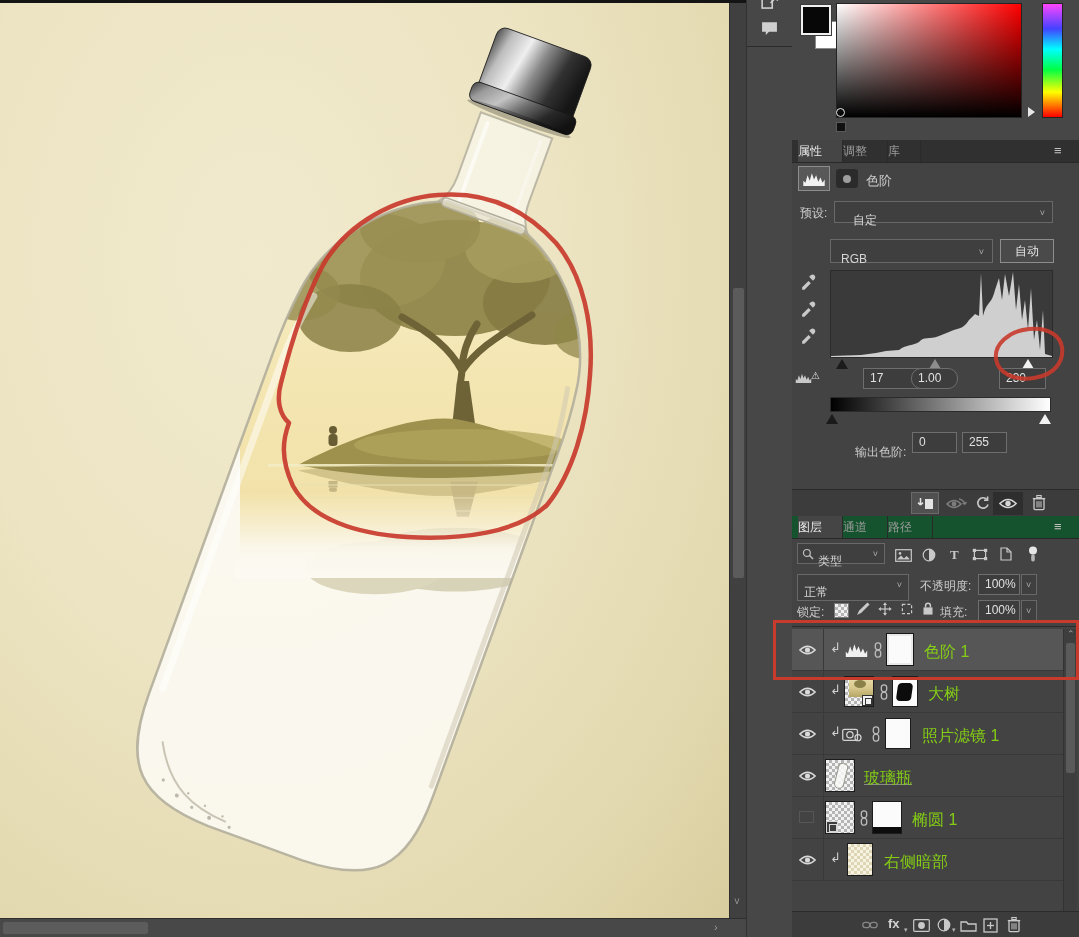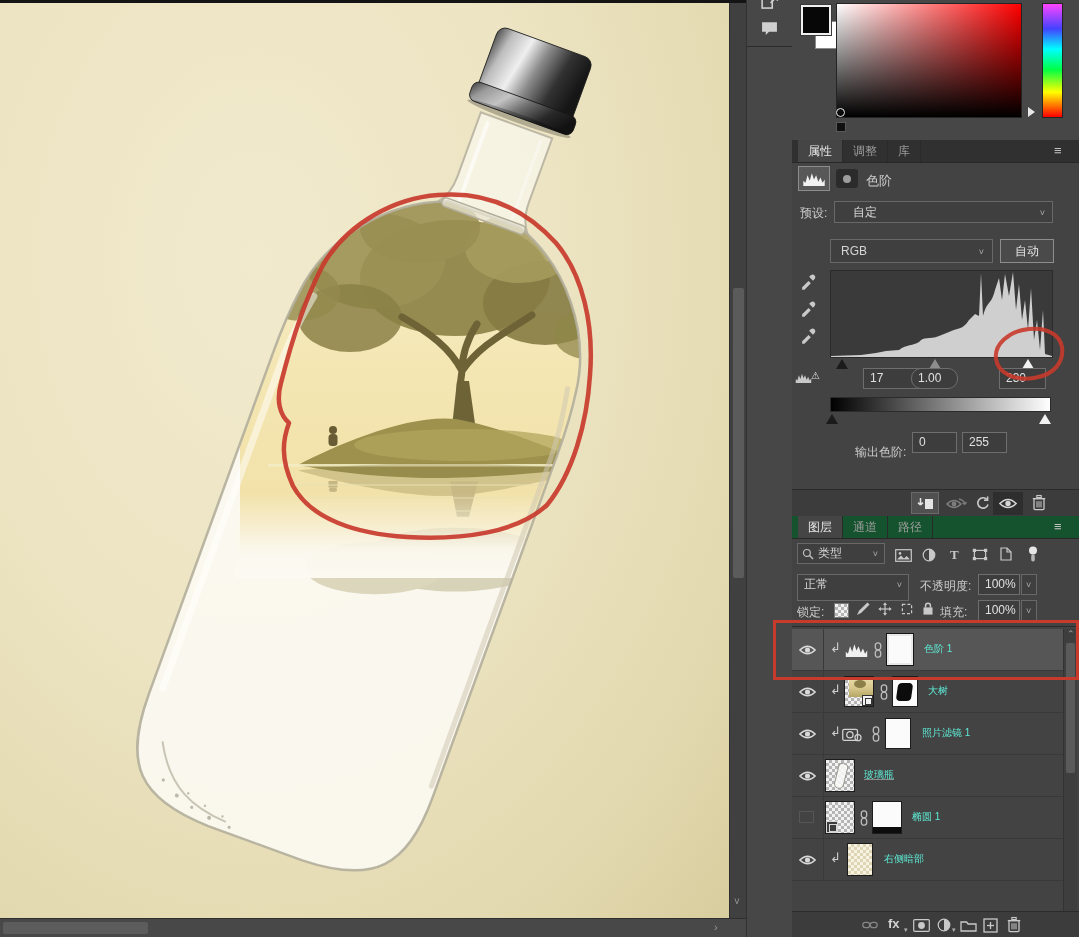--- a/index.html
+++ b/index.html
@@ -3,31 +3,31 @@
 <meta charset="utf-8">
 <style>
   html,body{margin:0;padding:0;background:#2a2a2a;}
   #app{position:relative;width:1079px;height:937px;overflow:hidden;background:#474747;
        font-family:"Liberation Sans","DejaVu Sans",sans-serif;font-size:12px;color:#cfcfcf;}
   .abs{position:absolute;}
   .txt{color:#cbcbcb;font-size:12px;white-space:nowrap;}
   .field{position:absolute;background:#3d3d3d;border:1px solid #6e6e6e;color:#e0e0e0;
          font-size:12px;line-height:19px;padding:0 6px;box-sizing:border-box;white-space:nowrap;}
   .select{position:absolute;background:#3f3f3f;border:1px solid #686868;color:#d6d6d6;
-          font-size:12px;line-height:20px;padding:0 6px;box-sizing:border-box;white-space:nowrap;}
+          font-size:12px;line-height:20px;padding:8px 6px;box-sizing:border-box;white-space:nowrap;}
   .chev{position:absolute;color:#b0b0b0;font-size:9px;line-height:9px;}
-  .tab{position:absolute;top:0;height:22px;line-height:22px;text-align:center;color:#9b9b9b;
+  .tab{position:absolute;top:0;height:22px;line-height:22px;color:#9b9b9b;
        font-size:12px;border-right:1px solid #2a2a2a;}
   .tab.active{background:#454545;color:#e8e8e8;}
   .tri{position:absolute;width:0;height:0;border-left:6px solid transparent;border-right:6px solid transparent;}
   .icon{position:absolute;color:#c9c9c9;}
   .checker-sm{background:repeating-conic-gradient(#b5b5b5 0% 25%, #f2f2f2 0% 50%) 0 0/6px 6px;}
   .row{position:absolute;left:0;width:271px;height:41px;border-bottom:1px solid #393939;}
   .row .eyecell{position:absolute;left:0;top:0;width:31px;height:41px;border-right:1px solid #393939;}
-  .rowlabel{position:absolute;top:13px;color:#5eead4;font-size:10px;white-space:nowrap;}
+  .rowlabel{position:absolute;top:13px;color:#84cc16;font-size:16px;white-space:nowrap;}
   .maskthumb{position:absolute;background:#fbfbfb;border:1px solid #1c1c1c;box-sizing:border-box;}
   .sep{position:absolute;background:#2b2b2b;height:1px;}
 </style>
 </head>
 <body>
 
 <div id="app">
 
   <svg width="0" height="0" style="position:absolute">
     <defs>

